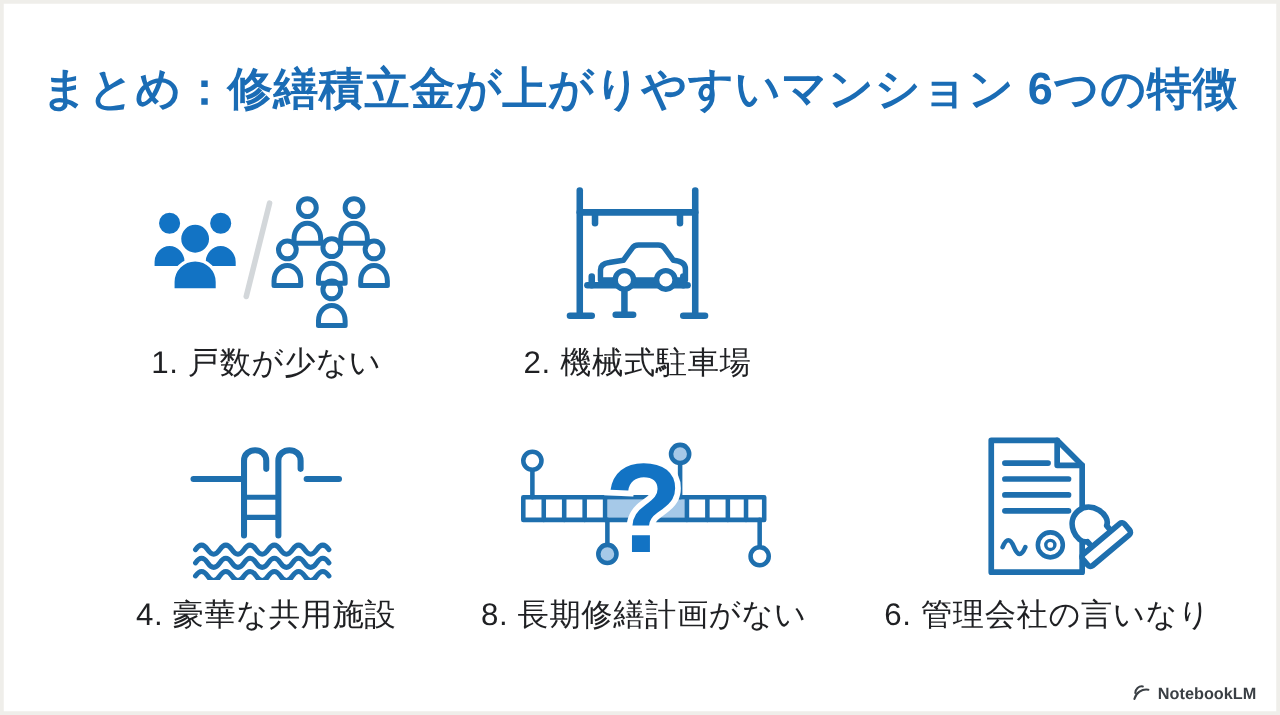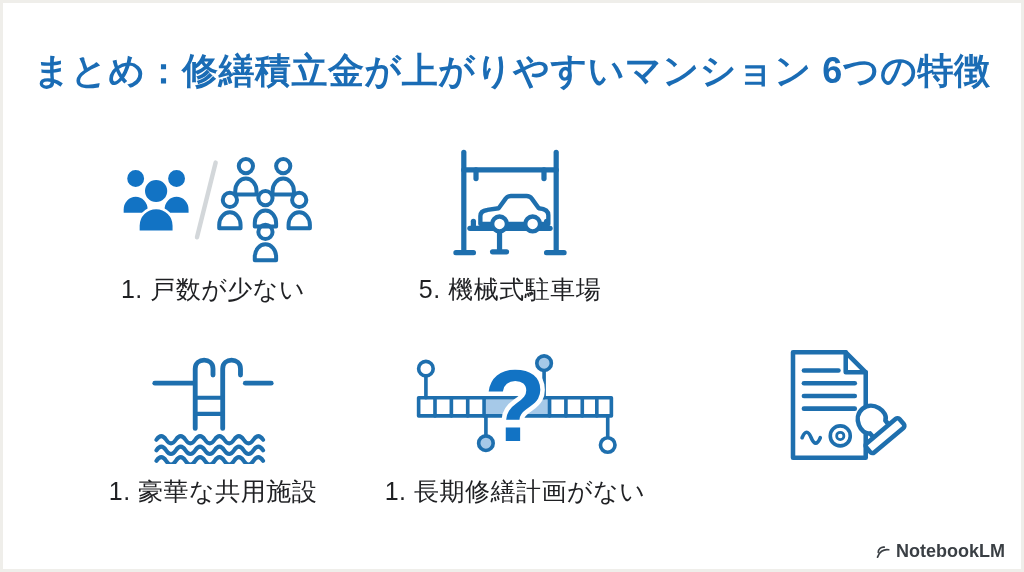--- a/index.html
+++ b/index.html
@@ -35,22 +35,22 @@
   .r1c3{left:680px;top:140px;}
   .r2c1{left:55px;top:342px;}
   .r2c2{left:357px;top:342px;}
   .r2c3{left:680px;top:342px;}
   .st{stroke:var(--icon-blue);stroke-linecap:round;stroke-linejoin:round;}
   .qm{
     font-family:"Liberation Sans","DejaVu Sans",sans-serif;font-weight:bold;font-size:112px;
     fill:var(--icon-fill);stroke:#ffffff;stroke-width:10px;paint-order:stroke;text-anchor:middle;
   }
   .watermark{
-    position:absolute;right:16px;bottom:7px;display:flex;align-items:center;gap:5px;
-    color:var(--watermark-color);font-size:18px;font-weight:600;
+    position:absolute;right:16px;bottom:7px;display:flex;gap:5px;
+    color:var(--watermark-color);font-size:13px;font-weight:600;
   }
 </style>
 </head>
 <body>
 
 <div class="canvas">
 
   <h1 class="title">まとめ：修繕積立金が上がりやすいマンション 6つの特徴</h1>
 
   <div class="cell r1c1">
@@ -101,41 +101,41 @@
           <line x1="58" y1="95" x2="58" y2="121"></line>
           <line x1="50" y1="122" x2="66" y2="122"></line>
         </g>
         <g class="st" fill="none" stroke-width="5">
           <path d="M36,90 v-9 q0,-6 8,-7 l13,-2 8,-11 q2,-3 6,-3 h18 q4,0 6,3 l8,11 q11,1 11,8 v10 z"></path>
         </g>
         <circle class="st" cx="58" cy="90" r="8.5" fill="#ffffff" stroke-width="5"></circle>
         <circle class="st" cx="96" cy="90" r="8.5" fill="#ffffff" stroke-width="5"></circle>
       </svg>
     </div>
-    <div class="label">5. 機械式駐車場</div>
+    <div class="label">2. 機械式駐車場</div>
   </div>
 
 
   <div class="cell r2c1">
     <div class="iconbox">
       <svg width="150" height="118" viewBox="0 0 160 146">
         <g class="st" fill="none">
           <line x1="8" y1="46" x2="56" y2="46" stroke-width="6"></line>
           <line x1="120" y1="46" x2="152" y2="46" stroke-width="6"></line>
           <path d="M58,102 L58,28 C58,14 80,14 80,28 L80,36" stroke-width="6"></path>
           <path d="M92,102 L92,28 C92,14 114,14 114,28 L114,36" stroke-width="6"></path>
           <line x1="58" y1="64" x2="92" y2="64" stroke-width="5"></line>
           <line x1="58" y1="84" x2="92" y2="84" stroke-width="5"></line>
           <path stroke-width="5" d="M10,116 q6,-9 12,0 t12,0 t12,0 t12,0 t12,0 t12,0 t12,0 t12,0 t12,0 t12,0 t12,0"></path>
           <path stroke-width="5" d="M10,129 q6,-9 12,0 t12,0 t12,0 t12,0 t12,0 t12,0 t12,0 t12,0 t12,0 t12,0 t12,0"></path>
           <path stroke-width="5" d="M10,142 q6,-9 12,0 t12,0 t12,0 t12,0 t12,0 t12,0 t12,0 t12,0 t12,0 t12,0 t12,0"></path>
         </g>
       </svg>
     </div>
-    <div class="label">1. 豪華な共用施設</div>
+    <div class="label">4. 豪華な共用施設</div>
   </div>
 
   <div class="cell r2c2">
     <div class="iconbox">
       <svg width="232" height="120" viewBox="0 0 240 132">
         <rect x="88" y="60" width="70" height="16" fill="var(--light-blue)"></rect>
         <g class="st" fill="none" stroke-width="4">
           <rect x="14" y="58" width="212" height="20"></rect>
           <line x1="32" y1="58" x2="32" y2="78"></line>
           <line x1="50" y1="58" x2="50" y2="78"></line>
@@ -150,21 +150,21 @@
           <line x1="88" y1="78" x2="88" y2="100"></line>
           <line x1="222" y1="78" x2="222" y2="102"></line>
         </g>
         <circle class="st" cx="22" cy="26" r="8" fill="#ffffff" stroke-width="4"></circle>
         <circle class="st" cx="152" cy="20" r="8" fill="var(--light-blue)" stroke-width="4"></circle>
         <circle class="st" cx="88" cy="108" r="8" fill="var(--light-blue)" stroke-width="4"></circle>
         <circle class="st" cx="222" cy="110" r="8" fill="#ffffff" stroke-width="4"></circle>
         <text class="qm" x="120" y="106">?</text>
       </svg>
     </div>
-    <div class="label">1. 長期修繕計画がない</div>
+    <div class="label">8. 長期修繕計画がない</div>
   </div>
 
   <div class="cell r2c3">
     <div class="iconbox">
       <svg width="144" height="120" viewBox="0 0 155 132">
         <g class="st" stroke-width="5" fill="#ffffff">
           <path d="M28,8 H86 L108,30 V124 H28 Z"></path>
           <path d="M86,8 V30 H108" fill="none"></path>
         </g>
         <g class="st" stroke-width="5">
@@ -175,20 +175,21 @@
         </g>
         <path class="st" stroke-width="4" fill="none" d="M38,102 q5,-12 10,0 t10,0"></path>
         <circle class="st" cx="80" cy="100" r="11" fill="#ffffff" stroke-width="4"></circle>
         <circle class="st" cx="80" cy="100" r="4" fill="none" stroke-width="3"></circle>
         <g transform="translate(116,84) rotate(-40)" class="st" stroke-width="5" fill="#ffffff">
           <path d="M-11,14 L-11,8 C-20,3 -15,-18 0,-18 C15,-18 20,3 11,8 L11,14"></path>
           <rect x="-24" y="14" width="48" height="13" rx="3"></rect>
         </g>
       </svg>
     </div>
+    <div class="label">6. 管理会社の言いなり</div>
   </div>
 
   <div class="watermark">
     <svg width="15" height="14" viewBox="0 0 20 18">
       <g fill="none" stroke="var(--watermark-color)" stroke-width="2.2" stroke-linecap="round">
         <path d="M2,16 A 13,13 0 0 1 17,6"></path>
         <path d="M3,9.5 A 7,7 0 0 1 11,2.5"></path>
       </g>
     </svg>
     <span>NotebookLM</span>

